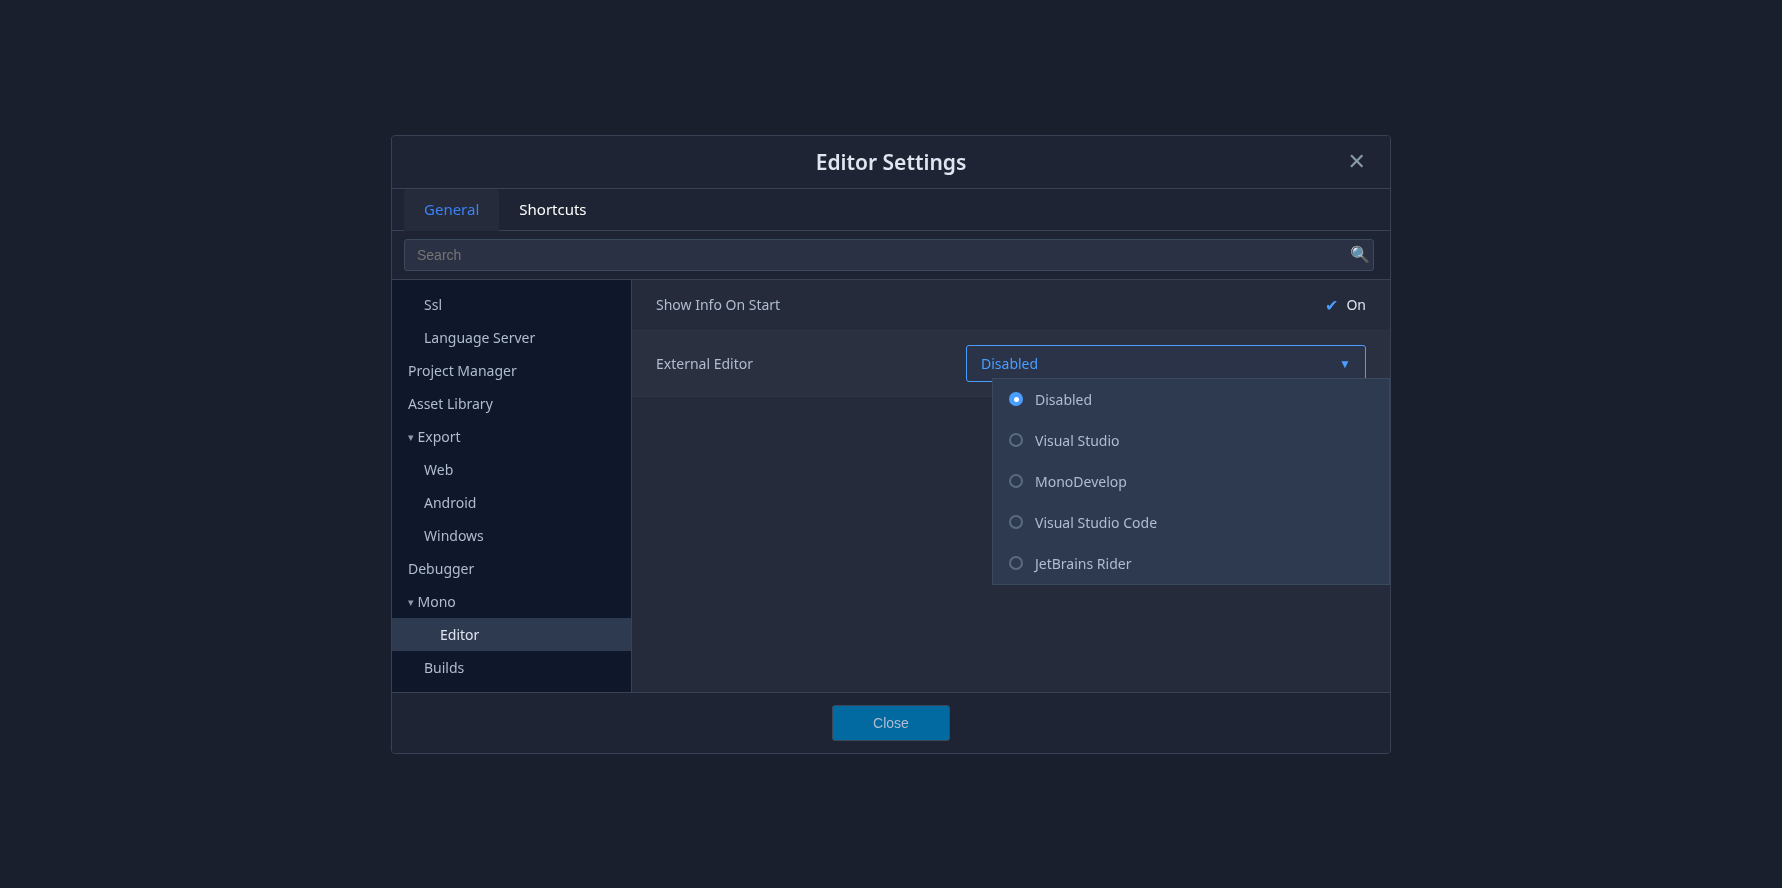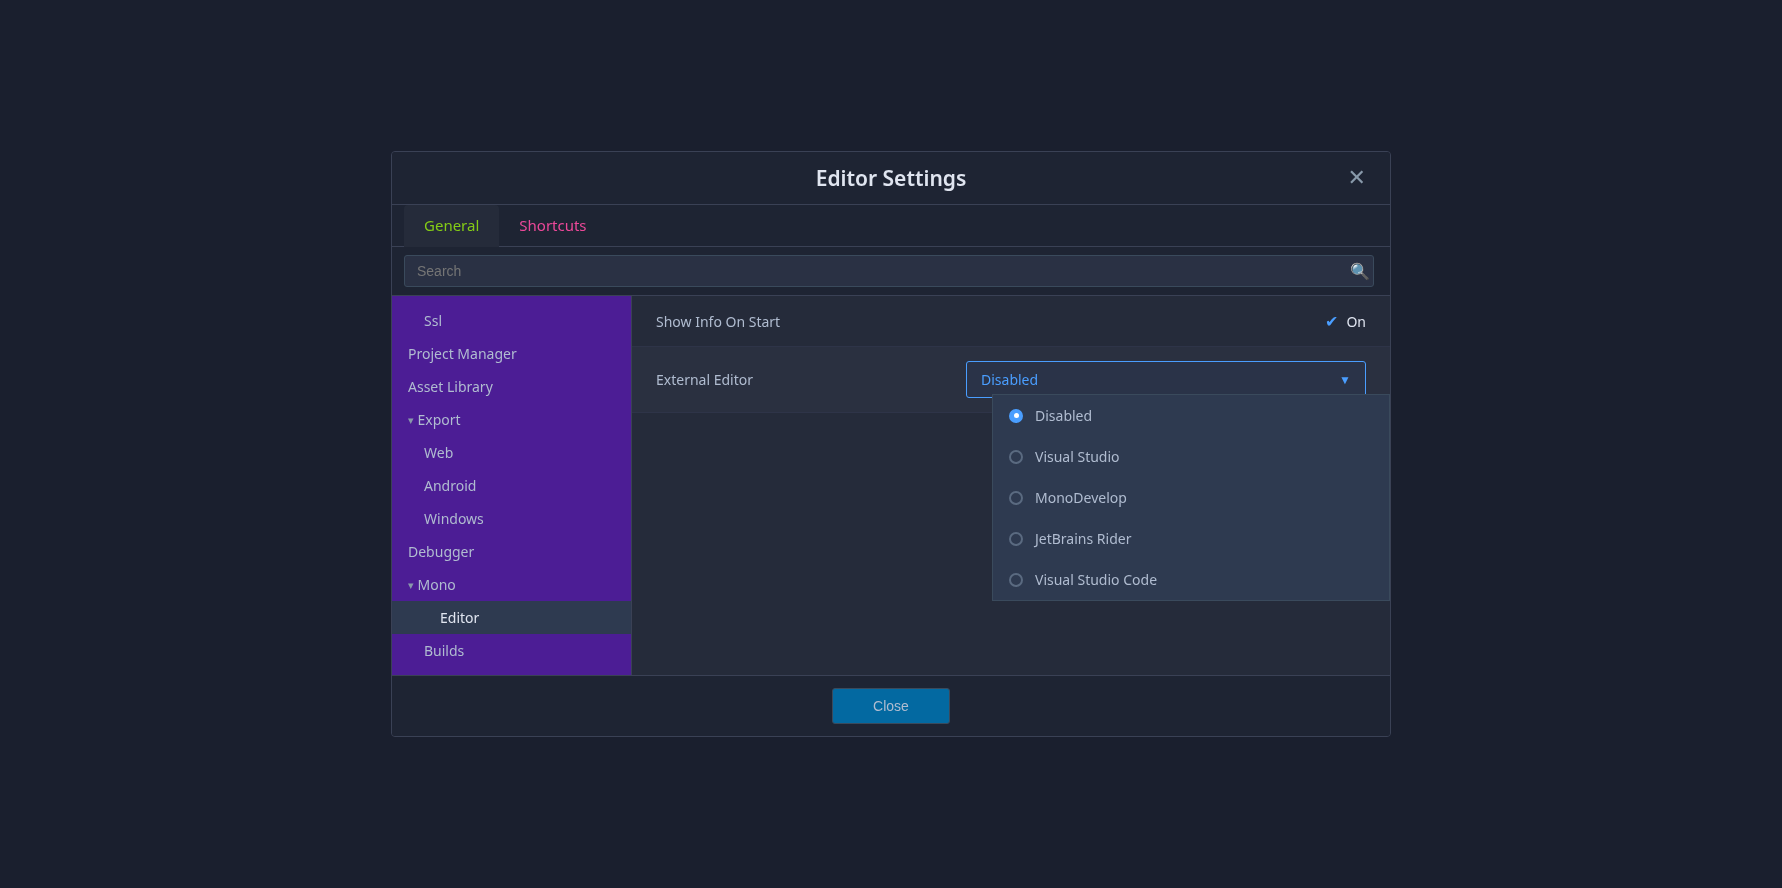--- a/index.html
+++ b/index.html
@@ -56,29 +56,29 @@
 
     .tabs {
       display: flex;
       background: #1e2433;
       padding: 0 12px;
       border-bottom: 1px solid #3a4155;
     }
 
     .tab {
       padding: 10px 20px;
-      color: #ec4899;
+      color: #ffffff;
       cursor: pointer;
       font-size: 15px;
       border-bottom: 2px solid transparent;
       margin-bottom: -1px;
     }
 
     .tab.active {
-      color: #84cc16;
+      color: #3b82f6;
       background: #252b3a;
       border-radius: 4px 4px 0 0;
     }
 
     .search-bar {
       padding: 8px 12px;
       background: #1e2433;
       border-bottom: 1px solid #3a4155;
       display: flex;
       align-items: center;
@@ -106,21 +106,21 @@
     }
 
     .content-area {
       display: flex;
       flex: 1;
       overflow: hidden;
     }
 
     .sidebar {
       width: 240px;
-      background: #4c1d95;
+      background: #0f172a;
       border-right: 1px solid #3a4155;
       overflow-y: auto;
       padding: 8px 0;
       flex-shrink: 0;
     }
 
     .sidebar-item {
       padding: 7px 16px;
       color: #b0bcd0;
       font-size: 14px;
@@ -292,20 +292,23 @@
     <input class="search-input" type="text" placeholder="Search" style="">
     <button class="search-icon-btn">🔍</button>
   </div>
 
   <div class="content-area">
 
     <div class="sidebar">
       <div class="sidebar-item indent1">
         <span>Ssl</span>
       </div>
+      <div class="sidebar-item indent1">
+        <span>Language Server</span>
+      </div>
       <div class="sidebar-item">
         <span>Project Manager</span>
       </div>
       <div class="sidebar-item">
         <span>Asset Library</span>
       </div>
       <div class="sidebar-item group-header">
         <span class="chevron">▾</span>
         <span>Export</span>
       </div>
@@ -359,25 +362,25 @@
         <div class="dropdown-option">
           <span class="radio-circle"></span>
           <span>Visual Studio</span>
         </div>
         <div class="dropdown-option">
           <span class="radio-circle"></span>
           <span>MonoDevelop</span>
         </div>
         <div class="dropdown-option">
           <span class="radio-circle"></span>
+          <span>Visual Studio Code</span>
+        </div>
+        <div class="dropdown-option">
+          <span class="radio-circle"></span>
           <span>JetBrains Rider</span>
-        </div>
-        <div class="dropdown-option">
-          <span class="radio-circle"></span>
-          <span>Visual Studio Code</span>
         </div>
       </div>
 
     </div>
 
   </div>
 
   <div class="footer">
     <button class="close-dialog-btn">Close</button>
   </div>

